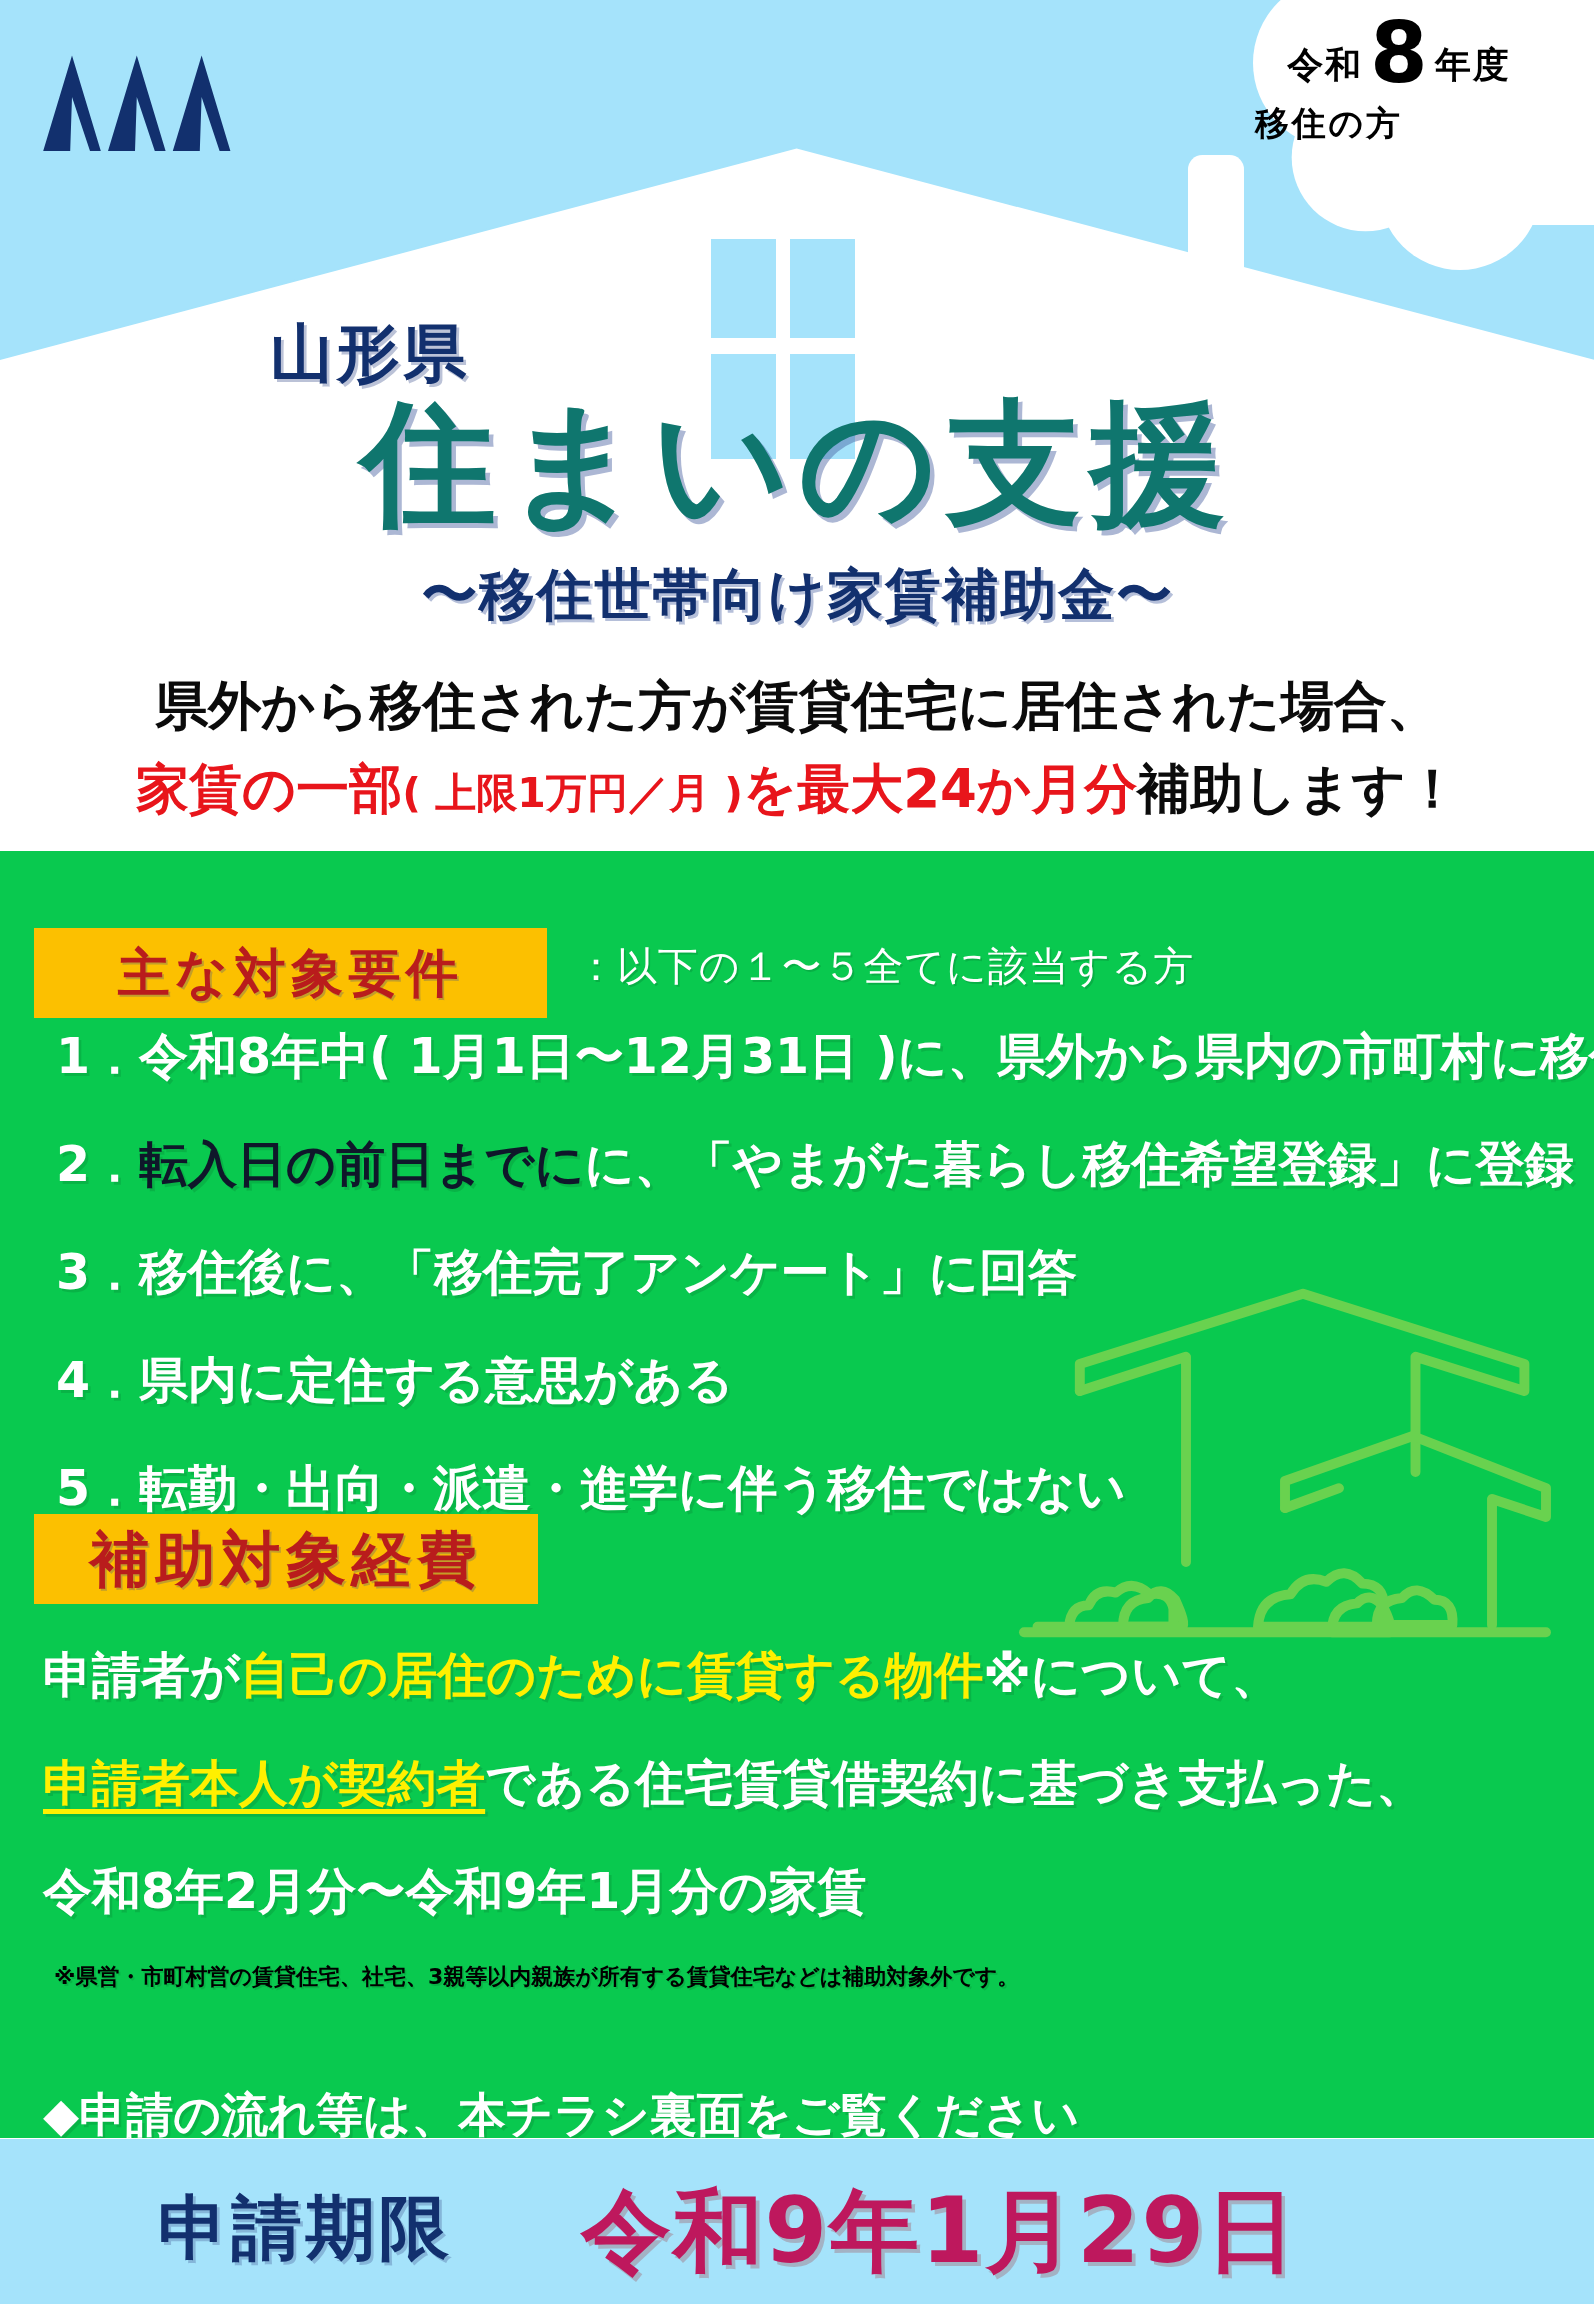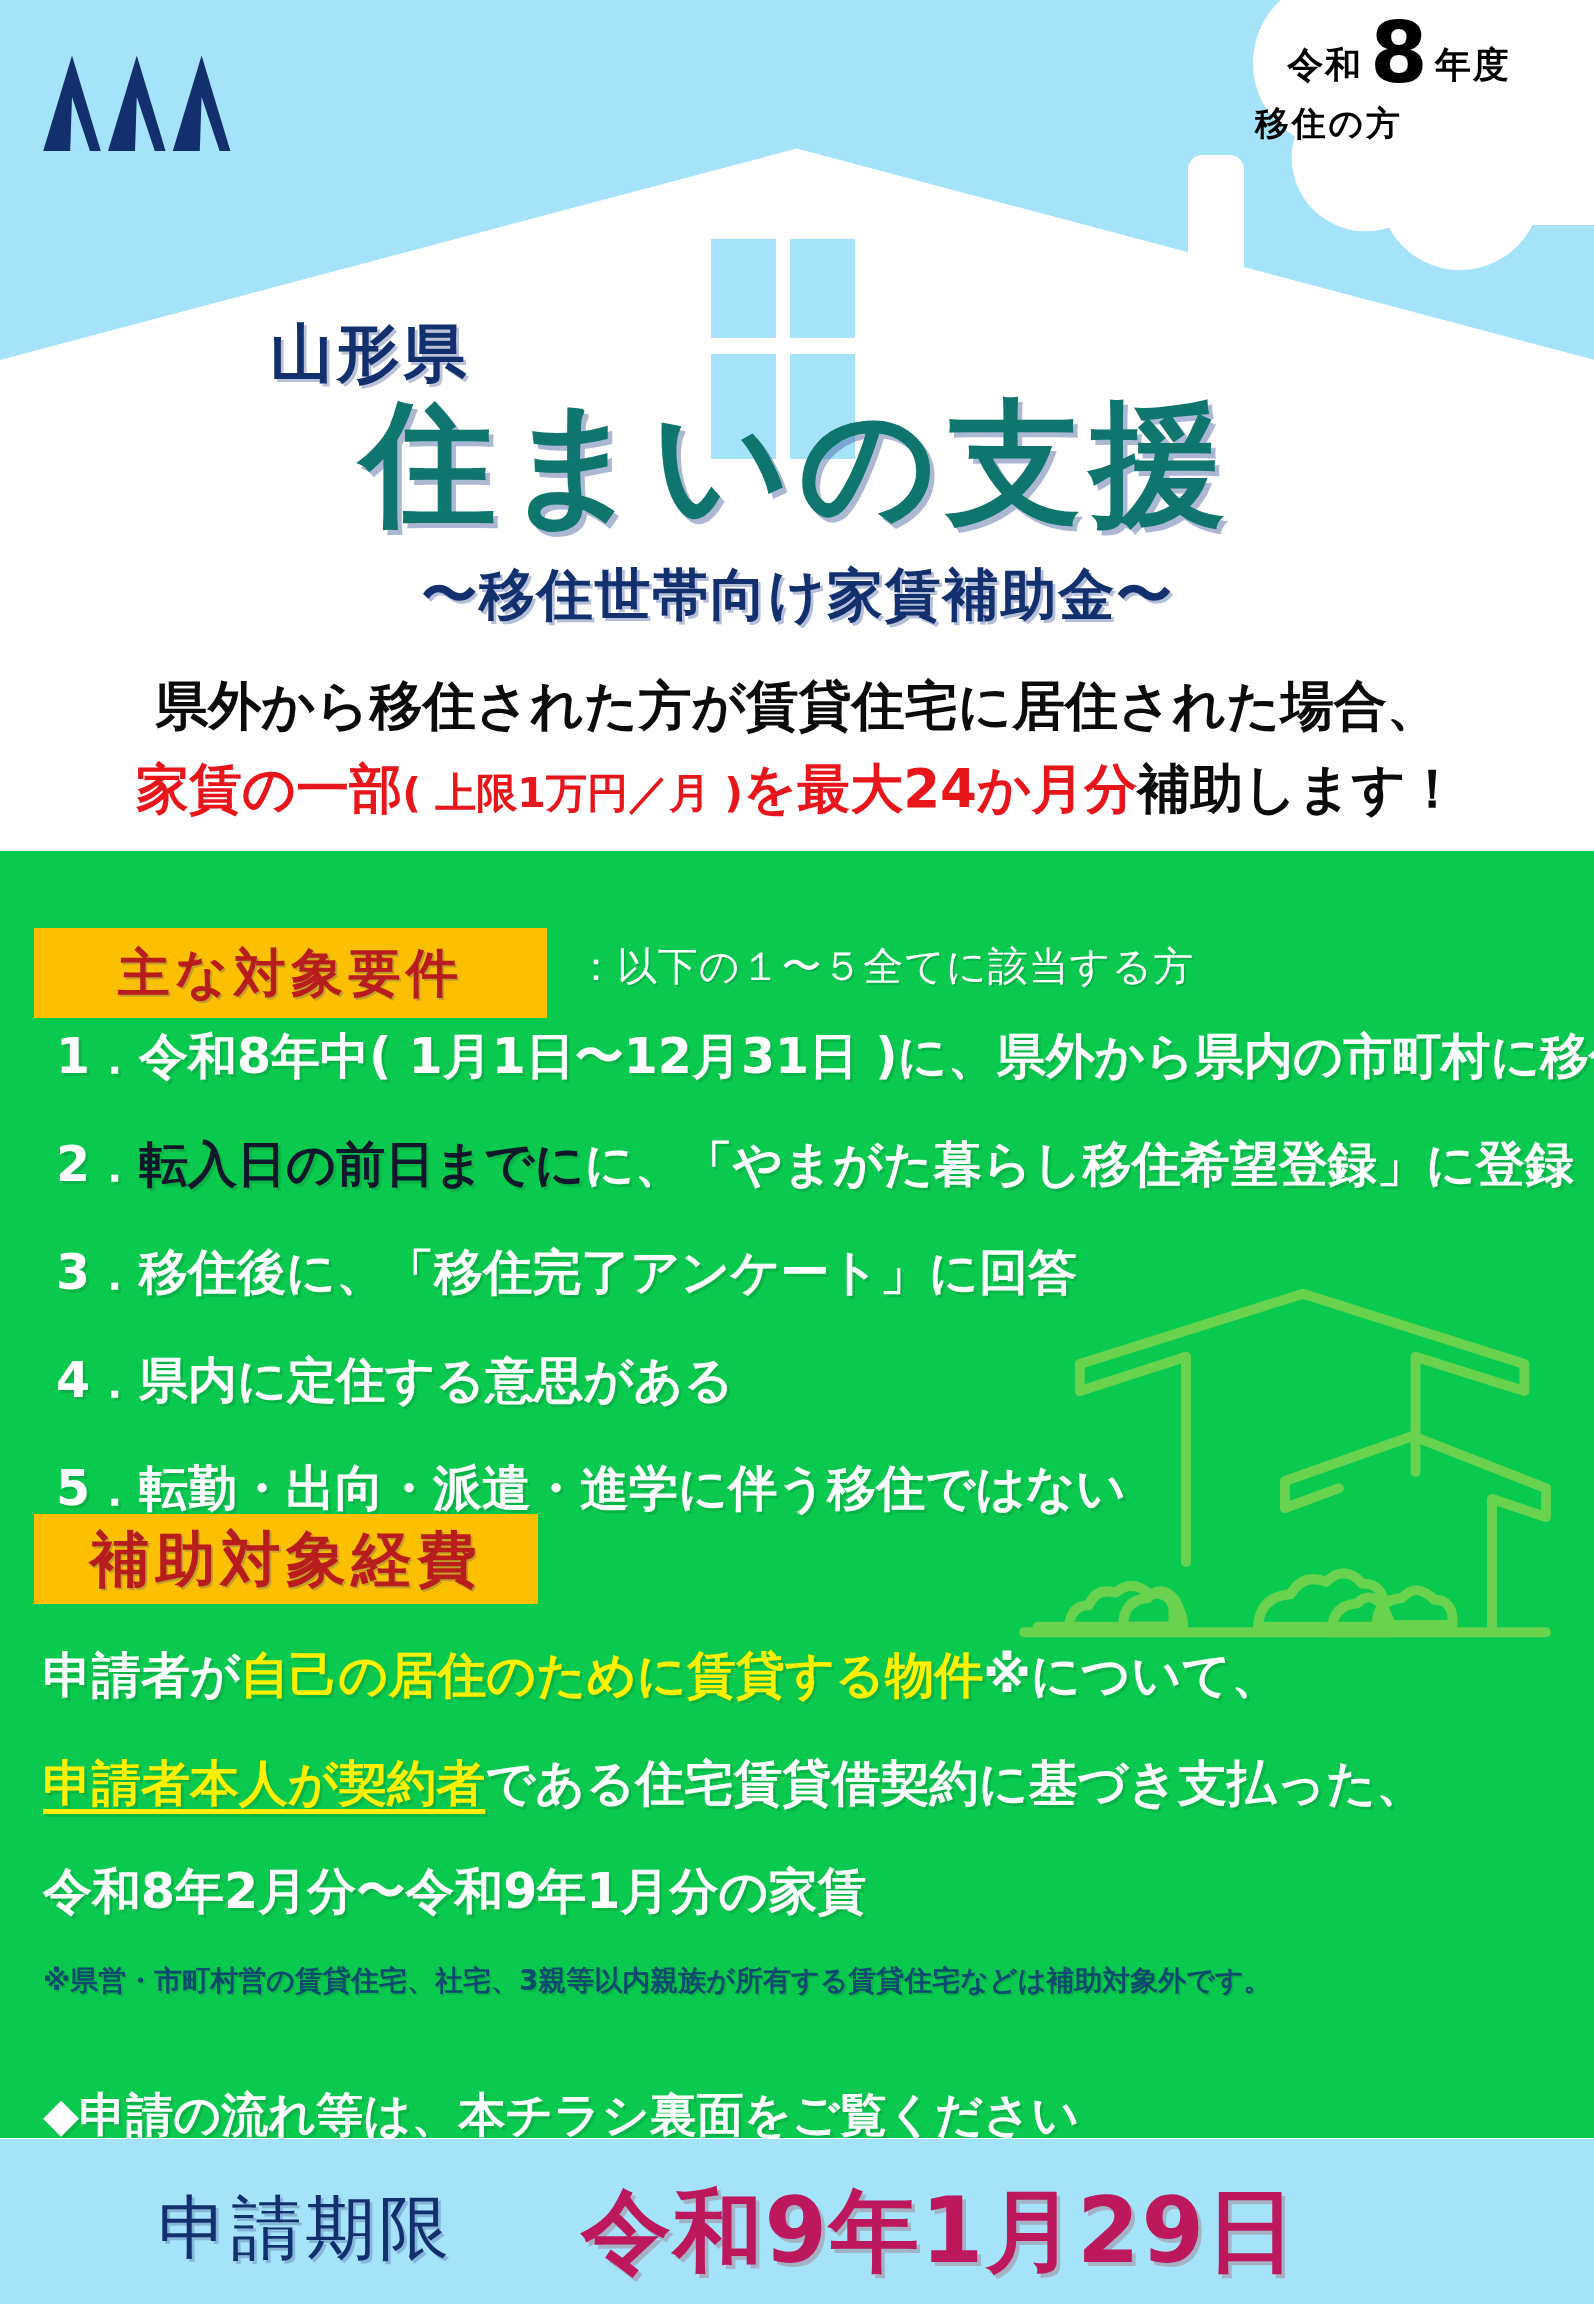--- a/index.html
+++ b/index.html
@@ -69,28 +69,28 @@
   .r4{top:497px;}
   .r5{top:605px;}
 
   .exp{position:absolute;left:43px;color:#ffffff;font-size:49px;font-weight:bold;
        text-shadow:2.7px 2.7px 0 rgba(0,0,0,.10);white-space:nowrap;}
   .exp .hl{color:#fff000;margin-top:16px;}
   .exp .hlu{color:#fff000;text-decoration:underline;text-underline-offset:9px;text-decoration-thickness:4.5px;}
   .e1{top:792px;}
   .e2{top:900px;}
   .e3{top:1008px;}
-  .note{position:absolute;left:43px;top:1111px;color:#0c4a6e;font-size:28px;font-weight:bold;
+  .note{position:absolute;left:54px;top:1111px;color:#000000;font-size:22px;font-weight:bold;
         letter-spacing:0;text-shadow:1.8px 1.8px 0 rgba(0,0,0,.10);white-space:nowrap;}
   .backref{position:absolute;left:43px;top:1233px;color:#ffffff;font-size:47px;font-weight:bold;
         text-shadow:2.7px 2.7px 0 rgba(0,0,0,.10);white-space:nowrap;}
 
   
   .footer{position:absolute;left:0;top:2139px;width:1595px;height:166px;background:#a5e3fb;}
-  .f-label{position:absolute;left:158px;top:43px;font-size:70px;font-weight:normal;color:#12306e;letter-spacing:3.6px;
+  .f-label{position:absolute;left:158px;top:43px;font-size:70px;font-weight:bold;color:#12306e;letter-spacing:3.6px;
         text-shadow:2.7px 2.7px 0 rgba(60,80,140,.3);}
   .f-date{position:absolute;left:581px;top:32px;font-size:90px;font-weight:bold;color:#be185d;letter-spacing:1.8px;
         text-shadow:3.6px 3.6px 0 rgba(160,30,30,.25);}
 </style>
 </head>
 <body>
 
 <div class="poster">
 
   <div class="hero">

